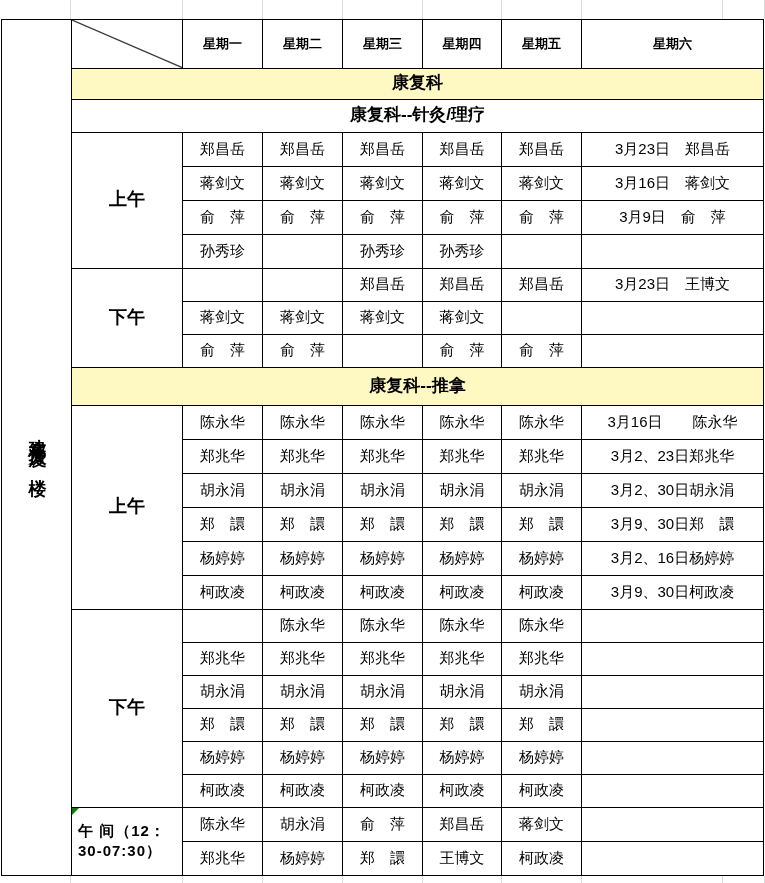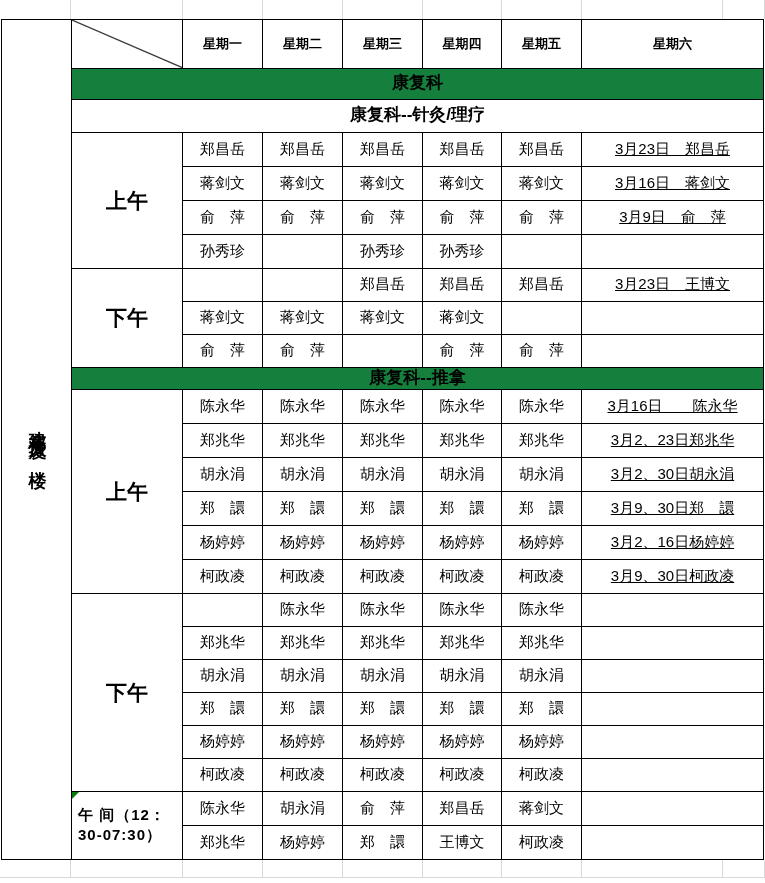--- a/index.html
+++ b/index.html
@@ -19,30 +19,30 @@
 
   td.building{background:#fff;}
   .vtext{writing-mode:vertical-rl;text-orientation:upright;
          font-weight:bold;font-size:18px;letter-spacing:4px;
          display:inline-block;margin:0 auto;}
 
   td.diag{padding:0;}
   td.diag svg{display:block;width:100%;height:100%;}
 
   .day-h{font-weight:bold;font-size:13px;}
-  .band{background:#15803d;}
+  .band{background:#fef9c3;}
   .sec-title{font-weight:bold;font-size:17px;}
-  .period{font-weight:bold;font-size:21px;}
+  .period{font-weight:bold;font-size:18px;}
   .period.noon{position:relative;font-size:15px;text-align:left;
                padding:2px 4px 2px 6px;white-space:normal;line-height:1.35;
                letter-spacing:1px;}
   .tri{position:absolute;top:0;left:0;width:0;height:0;
        border-top:7px solid #0a7a0a;border-right:7px solid transparent;}
   .cell{font-size:15px;}
-  .cell.sat{font-size:15px;text-decoration:underline;}
+  .cell.sat{font-size:15px;}
 </style>
 </head>
 <body>
 
 <div class="stage">
   <div class="strip" id="strip-top">
       <div class="sc" style="width: 71px;"></div>
       <div class="sc" style="width: 112px;"></div>
       <div class="sc" style="width: 80px;"></div>
       <div class="sc" style="width: 80px;"></div>
@@ -136,21 +136,21 @@
           <td class="cell sat"></td>
         </tr>
         <tr style="height: 33px;">
           <td class="cell">俞　萍</td>
           <td class="cell">俞　萍</td>
           <td class="cell"></td>
           <td class="cell">俞　萍</td>
           <td class="cell">俞　萍</td>
           <td class="cell sat"></td>
         </tr>
-        <tr style="height: 22px;">
+        <tr style="height: 38px;">
           <td class="sec-title band" colspan="7">康复科--推拿</td>
         </tr>
         <tr style="height: 34px;">
           <td class="period" rowspan="6">上午</td>
           <td class="cell">陈永华</td>
           <td class="cell">陈永华</td>
           <td class="cell">陈永华</td>
           <td class="cell">陈永华</td>
           <td class="cell">陈永华</td>
           <td class="cell sat">3月16日　　陈永华</td>

